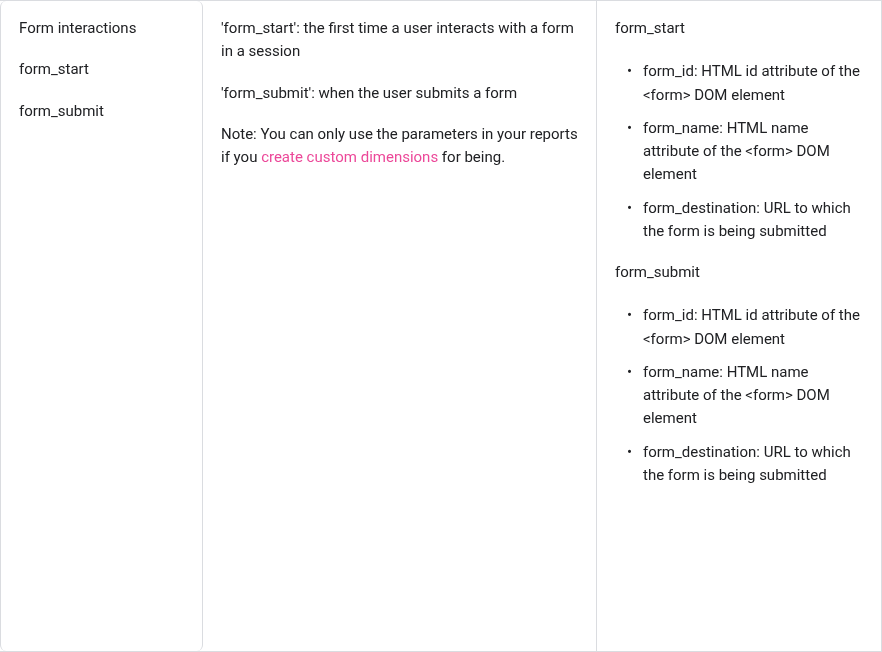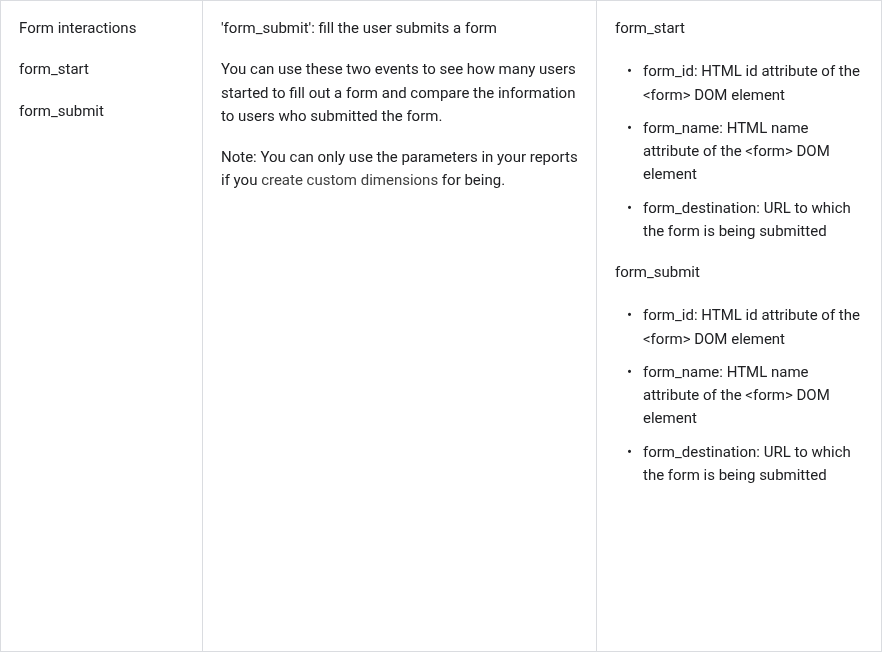--- a/index.html
+++ b/index.html
@@ -20,28 +20,29 @@
       min-height: 652px;
       border-top: 1px solid #dadce0;
       border-bottom: 1px solid #dadce0;
     }
     .col {
       padding: 16px 18px 18px 18px;
       border-right: 1px solid #dadce0;
     }
     .col:first-child {
       border-left: 1px solid #dadce0;
+      border-radius: 6px;
     }
     .col-1 { width: 203px; flex: none; }
     .col-2 { width: 394px; flex: none; }
     .col-3 { width: 285px; flex: none; }
     .p { margin-bottom: 18px; }
     .p:last-child { margin-bottom: 0; }
     .link {
-      color: #404040;
+      color: #ec4899;
       text-decoration: none;
       cursor: pointer;
     }
     ul.params {
       list-style: none;
       padding-left: 10px;
       margin-bottom: 18px;
       margin-top: 20px;
     }
     ul.params li {
@@ -65,22 +66,22 @@
 
 <div class="table-row">
 
   <div class="col col-1">
     <div class="p">Form interactions</div>
     <div class="p">form_start</div>
     <div class="p">form_submit</div>
   </div>
 
   <div class="col col-2">
-    <div class="p">'form_submit': fill the user submits a form</div>
-    <div class="p">You can use these two events to see how many users started to fill out a form and compare the information to users who submitted the form.</div>
+    <div class="p">'form_start': the first time a user interacts with a form in a session</div>
+    <div class="p">'form_submit': when the user submits a form</div>
     <div class="p">
       <span>Note: You can only use the parameters in your reports if you </span><a class="link">create custom dimensions</a><span> for being.</span>
     </div>
   </div>
 
   <div class="col col-3">
     <div class="section-label">form_start</div>
     <ul class="params">
       <li>form_id: HTML id attribute of the &lt;form&gt; DOM element</li>
       <li>form_name: HTML name attribute of the &lt;form&gt; DOM element</li>

